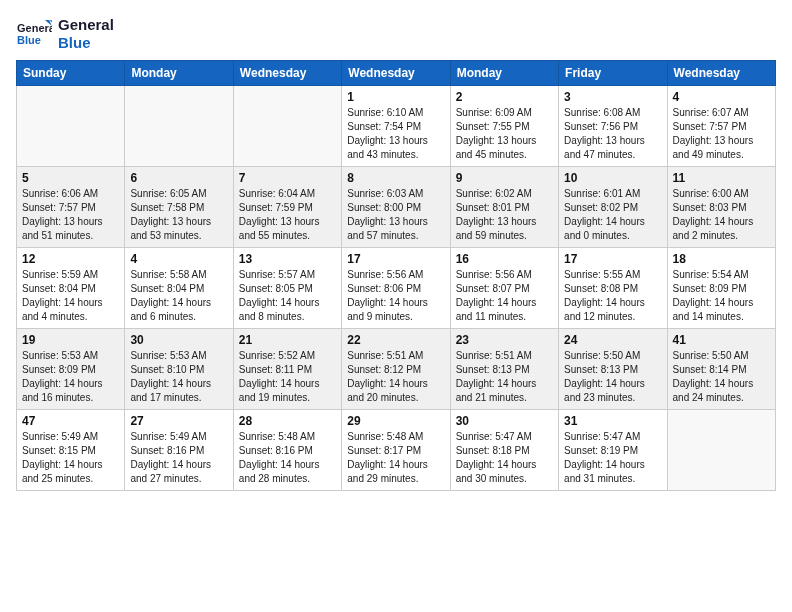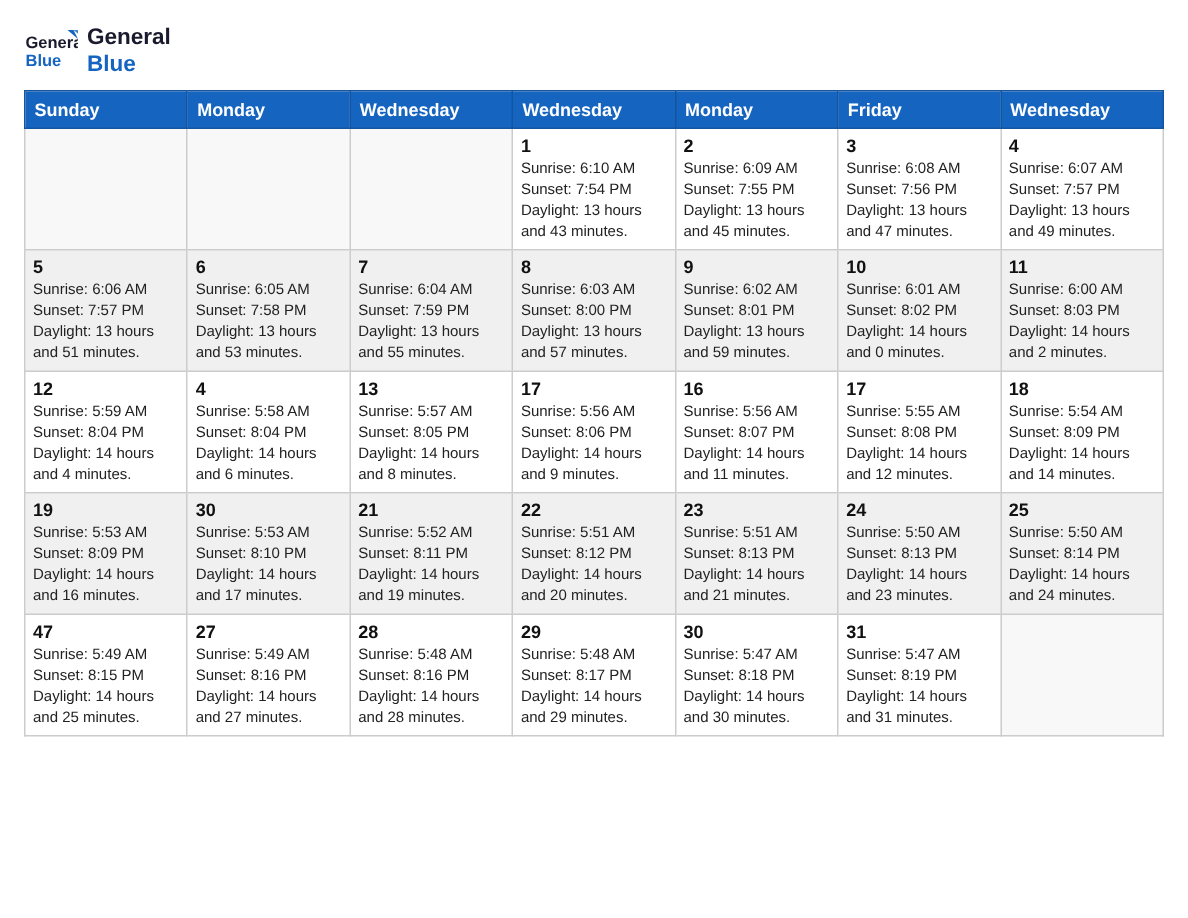--- a/index.html
+++ b/index.html
@@ -209,21 +209,21 @@
         </td>
         <td>
           <div class="day-num">23</div>
           <div class="day-info">Sunrise: 5:51 AM<br>Sunset: 8:13 PM<br>Daylight: 14 hours<br>and 21 minutes.</div>
         </td>
         <td>
           <div class="day-num">24</div>
           <div class="day-info">Sunrise: 5:50 AM<br>Sunset: 8:13 PM<br>Daylight: 14 hours<br>and 23 minutes.</div>
         </td>
         <td>
-          <div class="day-num">25</div>
+          <div class="day-num">41</div>
           <div class="day-info">Sunrise: 5:50 AM<br>Sunset: 8:14 PM<br>Daylight: 14 hours<br>and 24 minutes.</div>
         </td>
       </tr>
       <tr>
         <td>
           <div class="day-num">47</div>
           <div class="day-info">Sunrise: 5:49 AM<br>Sunset: 8:15 PM<br>Daylight: 14 hours<br>and 25 minutes.</div>
         </td>
         <td>
           <div class="day-num">27</div>

